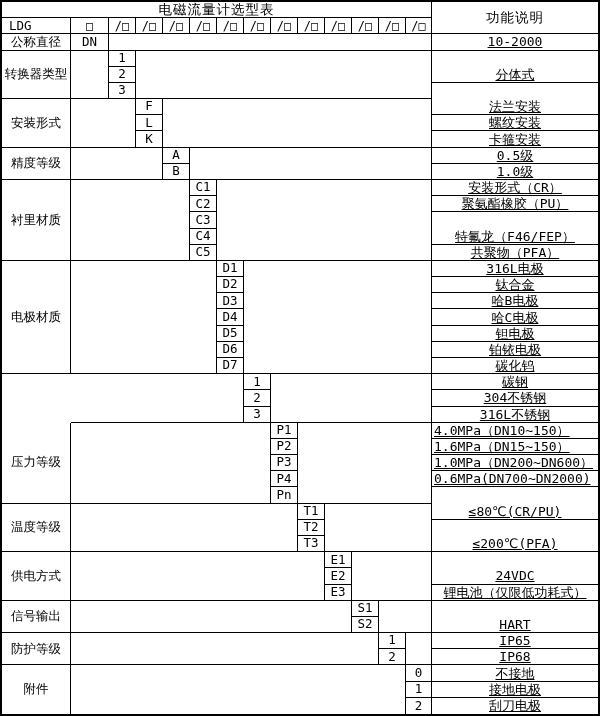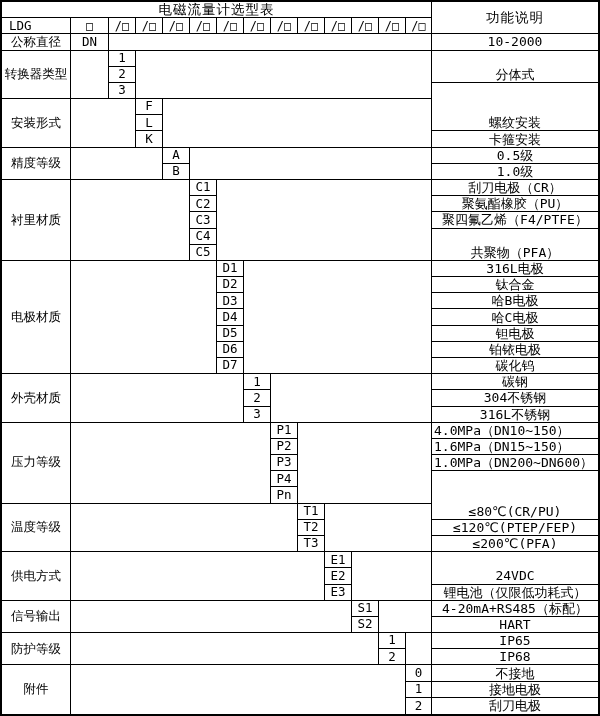--- a/index.html
+++ b/index.html
@@ -16,21 +16,21 @@
     display:flex;align-items:center;justify-content:center;
     overflow:hidden;white-space:nowrap;
     font-size:12.5px;line-height:1;box-sizing:border-box;
   }
   .nr{border-right:none;}
   .nb{border-bottom:none;}
   .lt{justify-content:flex-start;padding-left:7px;}
   .dl{justify-content:flex-start;padding-left:2px;}
   .ttl{font-size:13.5px;letter-spacing:1px;}
   .hdr{font-size:13.5px;letter-spacing:1px;}
-  .desc{font-size:13px;}
+  .desc{font-size:13px;text-decoration:underline;}
   .slot{font-size:12px;}
 </style>
 </head>
 <body>
 
 <div id="sheet">
 
   <div class="c ttl" style="grid-area:1/1/2/15">电磁流量计选型表</div>
   <div class="c hdr nr" style="grid-area:1/15/3/16">功能说明</div>
 
@@ -61,109 +61,108 @@
   <div class="c" style="grid-area:6/3/7/4">3</div>
   <div class="c" style="grid-area:4/4/7/15"></div>
   <div class="c desc nr" style="grid-area:5/15/6/16">分体式</div>
 
   <div class="c" style="grid-area:7/1/10/2">安装形式</div>
   <div class="c" style="grid-area:7/2/10/4"></div>
   <div class="c" style="grid-area:7/4/8/5">F</div>
   <div class="c" style="grid-area:8/4/9/5">L</div>
   <div class="c" style="grid-area:9/4/10/5">K</div>
   <div class="c" style="grid-area:7/5/10/15"></div>
+  <div class="c desc nr" style="grid-area:7/15/8/16">法兰安装</div>
   <div class="c desc nr" style="grid-area:8/15/9/16">螺纹安装</div>
   <div class="c desc nr" style="grid-area:9/15/10/16">卡箍安装</div>
 
   <div class="c" style="grid-area:10/1/12/2">精度等级</div>
   <div class="c" style="grid-area:10/2/12/5"></div>
   <div class="c" style="grid-area:10/5/11/6">A</div>
   <div class="c" style="grid-area:11/5/12/6">B</div>
   <div class="c" style="grid-area:10/6/12/15"></div>
   <div class="c desc nr" style="grid-area:10/15/11/16">0.5级</div>
   <div class="c desc nr" style="grid-area:11/15/12/16">1.0级</div>
 
   <div class="c" style="grid-area:12/1/17/2">衬里材质</div>
   <div class="c" style="grid-area:12/2/17/6"></div>
   <div class="c" style="grid-area:12/6/13/7">C1</div>
   <div class="c" style="grid-area:13/6/14/7">C2</div>
   <div class="c" style="grid-area:14/6/15/7">C3</div>
   <div class="c" style="grid-area:15/6/16/7">C4</div>
   <div class="c" style="grid-area:16/6/17/7">C5</div>
   <div class="c" style="grid-area:12/7/17/15"></div>
-  <div class="c desc nr" style="grid-area:12/15/13/16">刮刀电极（CR）</div>
+  <div class="c desc nr" style="grid-area:12/15/13/16">安装形式（CR）</div>
   <div class="c desc nr" style="grid-area:13/15/14/16">聚氨酯橡胶（PU）</div>
-  <div class="c desc nr" style="grid-area:14/15/15/16">聚四氟乙烯（F4/PTFE）</div>
+  <div class="c desc nr" style="grid-area:15/15/16/16">特氟龙（F46/FEP）</div>
   <div class="c desc nr" style="grid-area:16/15/17/16">共聚物（PFA）</div>
 
   <div class="c" style="grid-area:17/1/24/2">电极材质</div>
   <div class="c" style="grid-area:17/2/24/7"></div>
   <div class="c" style="grid-area:17/7/18/8">D1</div>
   <div class="c" style="grid-area:18/7/19/8">D2</div>
   <div class="c" style="grid-area:19/7/20/8">D3</div>
   <div class="c" style="grid-area:20/7/21/8">D4</div>
   <div class="c" style="grid-area:21/7/22/8">D5</div>
   <div class="c" style="grid-area:22/7/23/8">D6</div>
   <div class="c" style="grid-area:23/7/24/8">D7</div>
   <div class="c" style="grid-area:17/8/24/15"></div>
   <div class="c desc nr" style="grid-area:17/15/18/16">316L电极</div>
   <div class="c desc nr" style="grid-area:18/15/19/16">钛合金</div>
   <div class="c desc nr" style="grid-area:19/15/20/16">哈B电极</div>
   <div class="c desc nr" style="grid-area:20/15/21/16">哈C电极</div>
   <div class="c desc nr" style="grid-area:21/15/22/16">钽电极</div>
   <div class="c desc nr" style="grid-area:22/15/23/16">铂铱电极</div>
   <div class="c desc nr" style="grid-area:23/15/24/16">碳化钨</div>
 
-  <div class="c" style="grid-area:24/1/27/2">外壳材质</div>
   <div class="c" style="grid-area:24/2/27/8"></div>
   <div class="c" style="grid-area:24/8/25/9">1</div>
   <div class="c" style="grid-area:25/8/26/9">2</div>
   <div class="c" style="grid-area:26/8/27/9">3</div>
   <div class="c" style="grid-area:24/9/27/15"></div>
   <div class="c desc nr" style="grid-area:24/15/25/16">碳钢</div>
   <div class="c desc nr" style="grid-area:25/15/26/16">304不锈钢</div>
   <div class="c desc nr" style="grid-area:26/15/27/16">316L不锈钢</div>
 
   <div class="c" style="grid-area:27/1/32/2">压力等级</div>
   <div class="c" style="grid-area:27/2/32/9"></div>
   <div class="c" style="grid-area:27/9/28/10">P1</div>
   <div class="c" style="grid-area:28/9/29/10">P2</div>
   <div class="c" style="grid-area:29/9/30/10">P3</div>
   <div class="c" style="grid-area:30/9/31/10">P4</div>
   <div class="c" style="grid-area:31/9/32/10">Pn</div>
   <div class="c" style="grid-area:27/10/32/15"></div>
   <div class="c desc nr dl" style="grid-area:27/15/28/16">4.0MPa（DN10~150）</div>
   <div class="c desc nr dl" style="grid-area:28/15/29/16">1.6MPa（DN15~150）</div>
   <div class="c desc nr dl" style="grid-area:29/15/30/16">1.0MPa（DN200~DN600）</div>
+  <div class="c desc nr dl" style="grid-area:30/15/31/16">0.6MPa(DN700~DN2000)</div>
 
   <div class="c" style="grid-area:32/1/35/2">温度等级</div>
   <div class="c" style="grid-area:32/2/35/10"></div>
   <div class="c" style="grid-area:32/10/33/11">T1</div>
   <div class="c" style="grid-area:33/10/34/11">T2</div>
   <div class="c" style="grid-area:34/10/35/11">T3</div>
   <div class="c" style="grid-area:32/11/35/15"></div>
   <div class="c desc nr" style="grid-area:32/15/33/16">≤80℃(CR/PU)</div>
-  <div class="c desc nr" style="grid-area:33/15/34/16">≤120℃(PTEP/FEP)</div>
   <div class="c desc nr" style="grid-area:34/15/35/16">≤200℃(PFA)</div>
 
   <div class="c" style="grid-area:35/1/38/2">供电方式</div>
   <div class="c" style="grid-area:35/2/38/11"></div>
   <div class="c" style="grid-area:35/11/36/12">E1</div>
   <div class="c" style="grid-area:36/11/37/12">E2</div>
   <div class="c" style="grid-area:37/11/38/12">E3</div>
   <div class="c" style="grid-area:35/12/38/15"></div>
   <div class="c desc nr" style="grid-area:36/15/37/16">24VDC</div>
   <div class="c desc nr" style="grid-area:37/15/38/16">锂电池（仅限低功耗式）</div>
 
   <div class="c" style="grid-area:38/1/40/2">信号输出</div>
   <div class="c" style="grid-area:38/2/40/12"></div>
   <div class="c" style="grid-area:38/12/39/13">S1</div>
   <div class="c" style="grid-area:39/12/40/13">S2</div>
   <div class="c" style="grid-area:38/13/40/15"></div>
-  <div class="c desc nr" style="grid-area:38/15/39/16">4-20mA+RS485（标配）</div>
   <div class="c desc nr" style="grid-area:39/15/40/16">HART</div>
 
   <div class="c" style="grid-area:40/1/42/2">防护等级</div>
   <div class="c" style="grid-area:40/2/42/13"></div>
   <div class="c" style="grid-area:40/13/41/14">1</div>
   <div class="c" style="grid-area:41/13/42/14">2</div>
   <div class="c" style="grid-area:40/14/42/15"></div>
   <div class="c desc nr" style="grid-area:40/15/41/16">IP65</div>
   <div class="c desc nr" style="grid-area:41/15/42/16">IP68</div>
 

